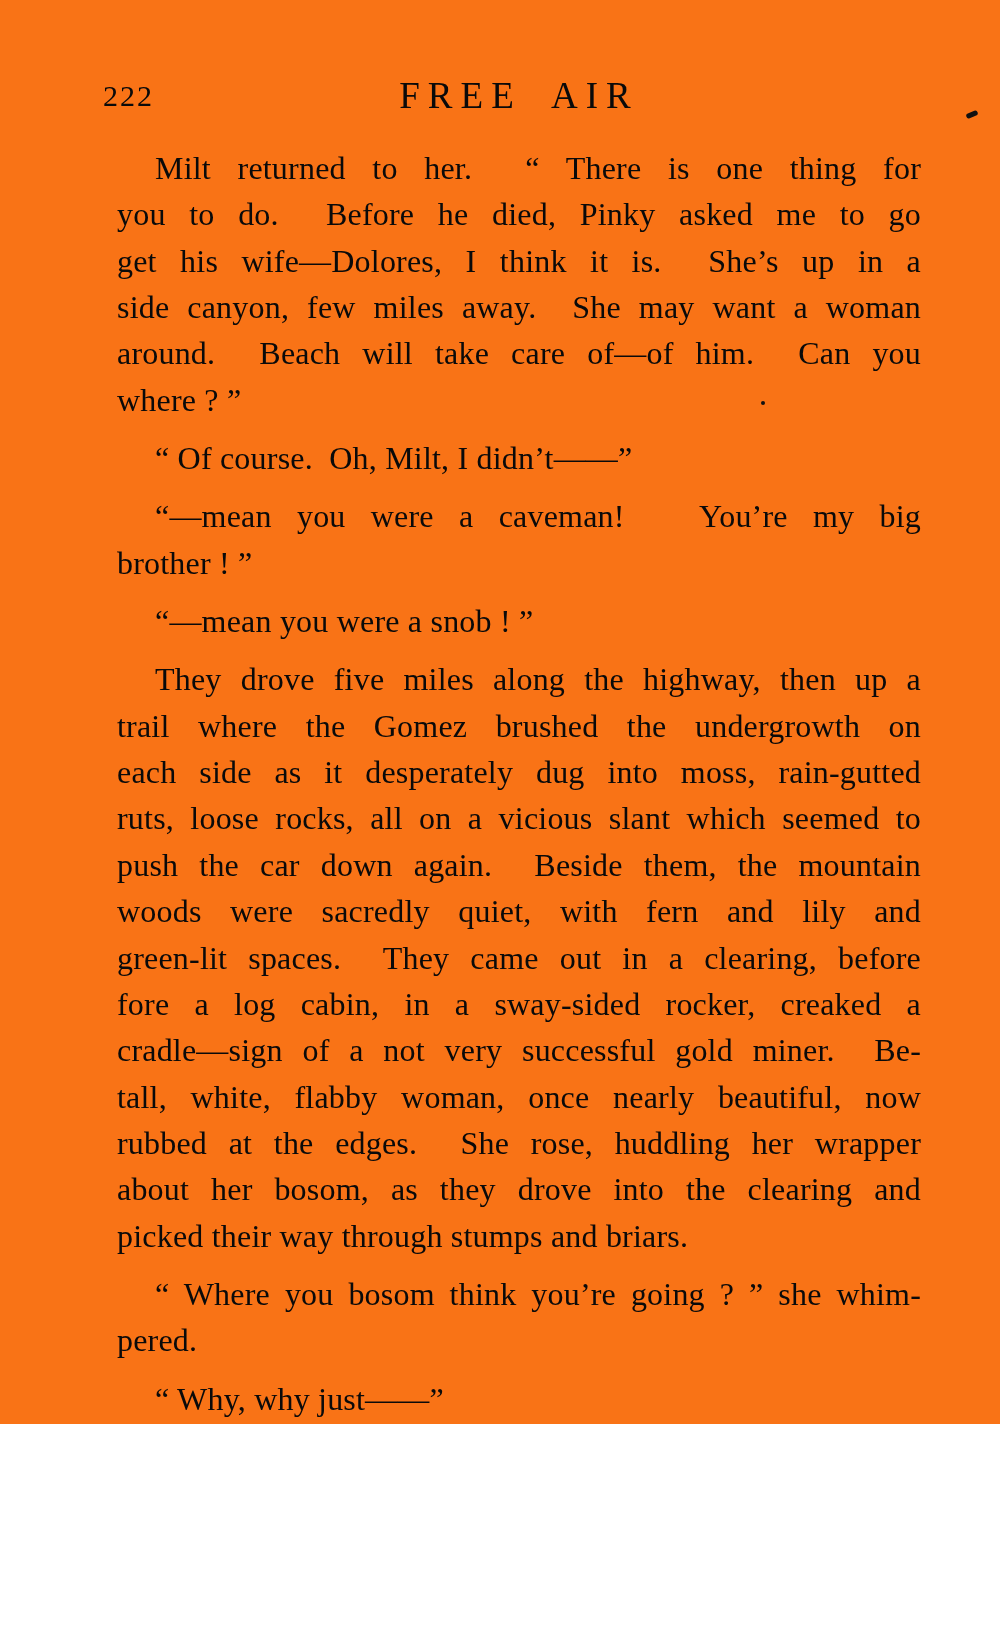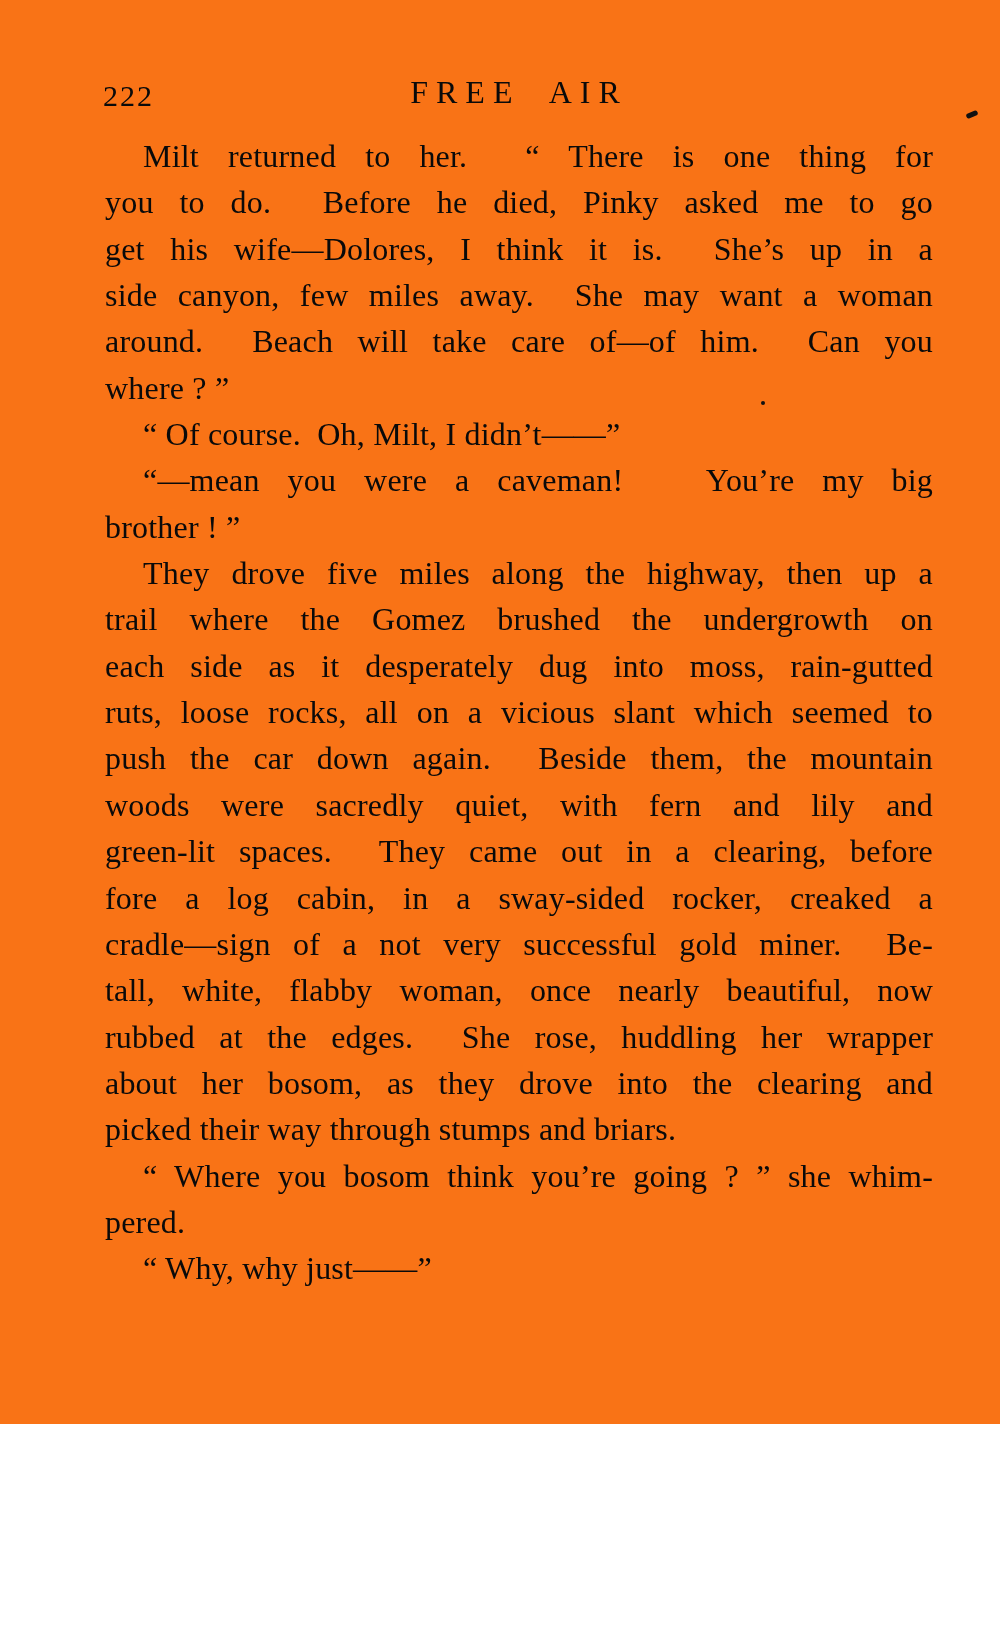--- a/index.html
+++ b/index.html
@@ -22,34 +22,34 @@
     top: 79px;
     font-size: 30px;
     letter-spacing: 2px;
   }
   .running-title {
     position: absolute;
     left: 105px;
     top: 74px;
     width: 828px;
     text-align: center;
-    font-size: 32px;
+    font-size: 37px;
     letter-spacing: 8px;
     word-spacing: 14px;
   }
   .text-block {
     position: absolute;
     left: 105px;
     top: 133px;
     width: 828px;
     font-size: 32px;
     line-height: 46.35px;
     letter-spacing: 0.2px;
   }
-  .paragraph { margin: 0; }
+  .paragraph { margin: 12px; }
   .line {
     white-space: pre-wrap;
     text-align: left;
   }
   .line.just {
     text-align: justify;
     text-align-last: justify;
   }
   .line.indent {
     text-indent: 38px;
@@ -114,20 +114,23 @@
         <div class="line">where ? ”</div>
       </div>
       <div class="paragraph">
         <div class="line indent">“ Of course.  Oh, Milt, I didn’t——”</div>
       </div>
       <div class="paragraph">
         <div class="line indent just">“—mean you were a caveman!   You’re my big</div>
         <div class="line">brother ! ”</div>
       </div>
       <div class="paragraph">
+        <div class="line indent">“—mean you were a snob ! ”</div>
+      </div>
+      <div class="paragraph">
         <div class="line indent just">They drove five miles along the highway, then up a</div>
         <div class="line just">trail where the Gomez brushed the undergrowth on</div>
         <div class="line just">each side as it desperately dug into moss, rain-gutted</div>
         <div class="line just">ruts, loose rocks, all on a vicious slant which seemed to</div>
         <div class="line just">push the car down again.  Beside them, the mountain</div>
         <div class="line just">woods were sacredly quiet, with fern and lily and</div>
         <div class="line just">green-lit spaces.  They came out in a clearing, before</div>
         <div class="line just">fore a log cabin, in a sway-sided rocker, creaked a</div>
         <div class="line just">cradle—sign of a not very successful gold miner.  Be-</div>
         <div class="line just">tall, white, flabby woman, once nearly beautiful, now</div>

